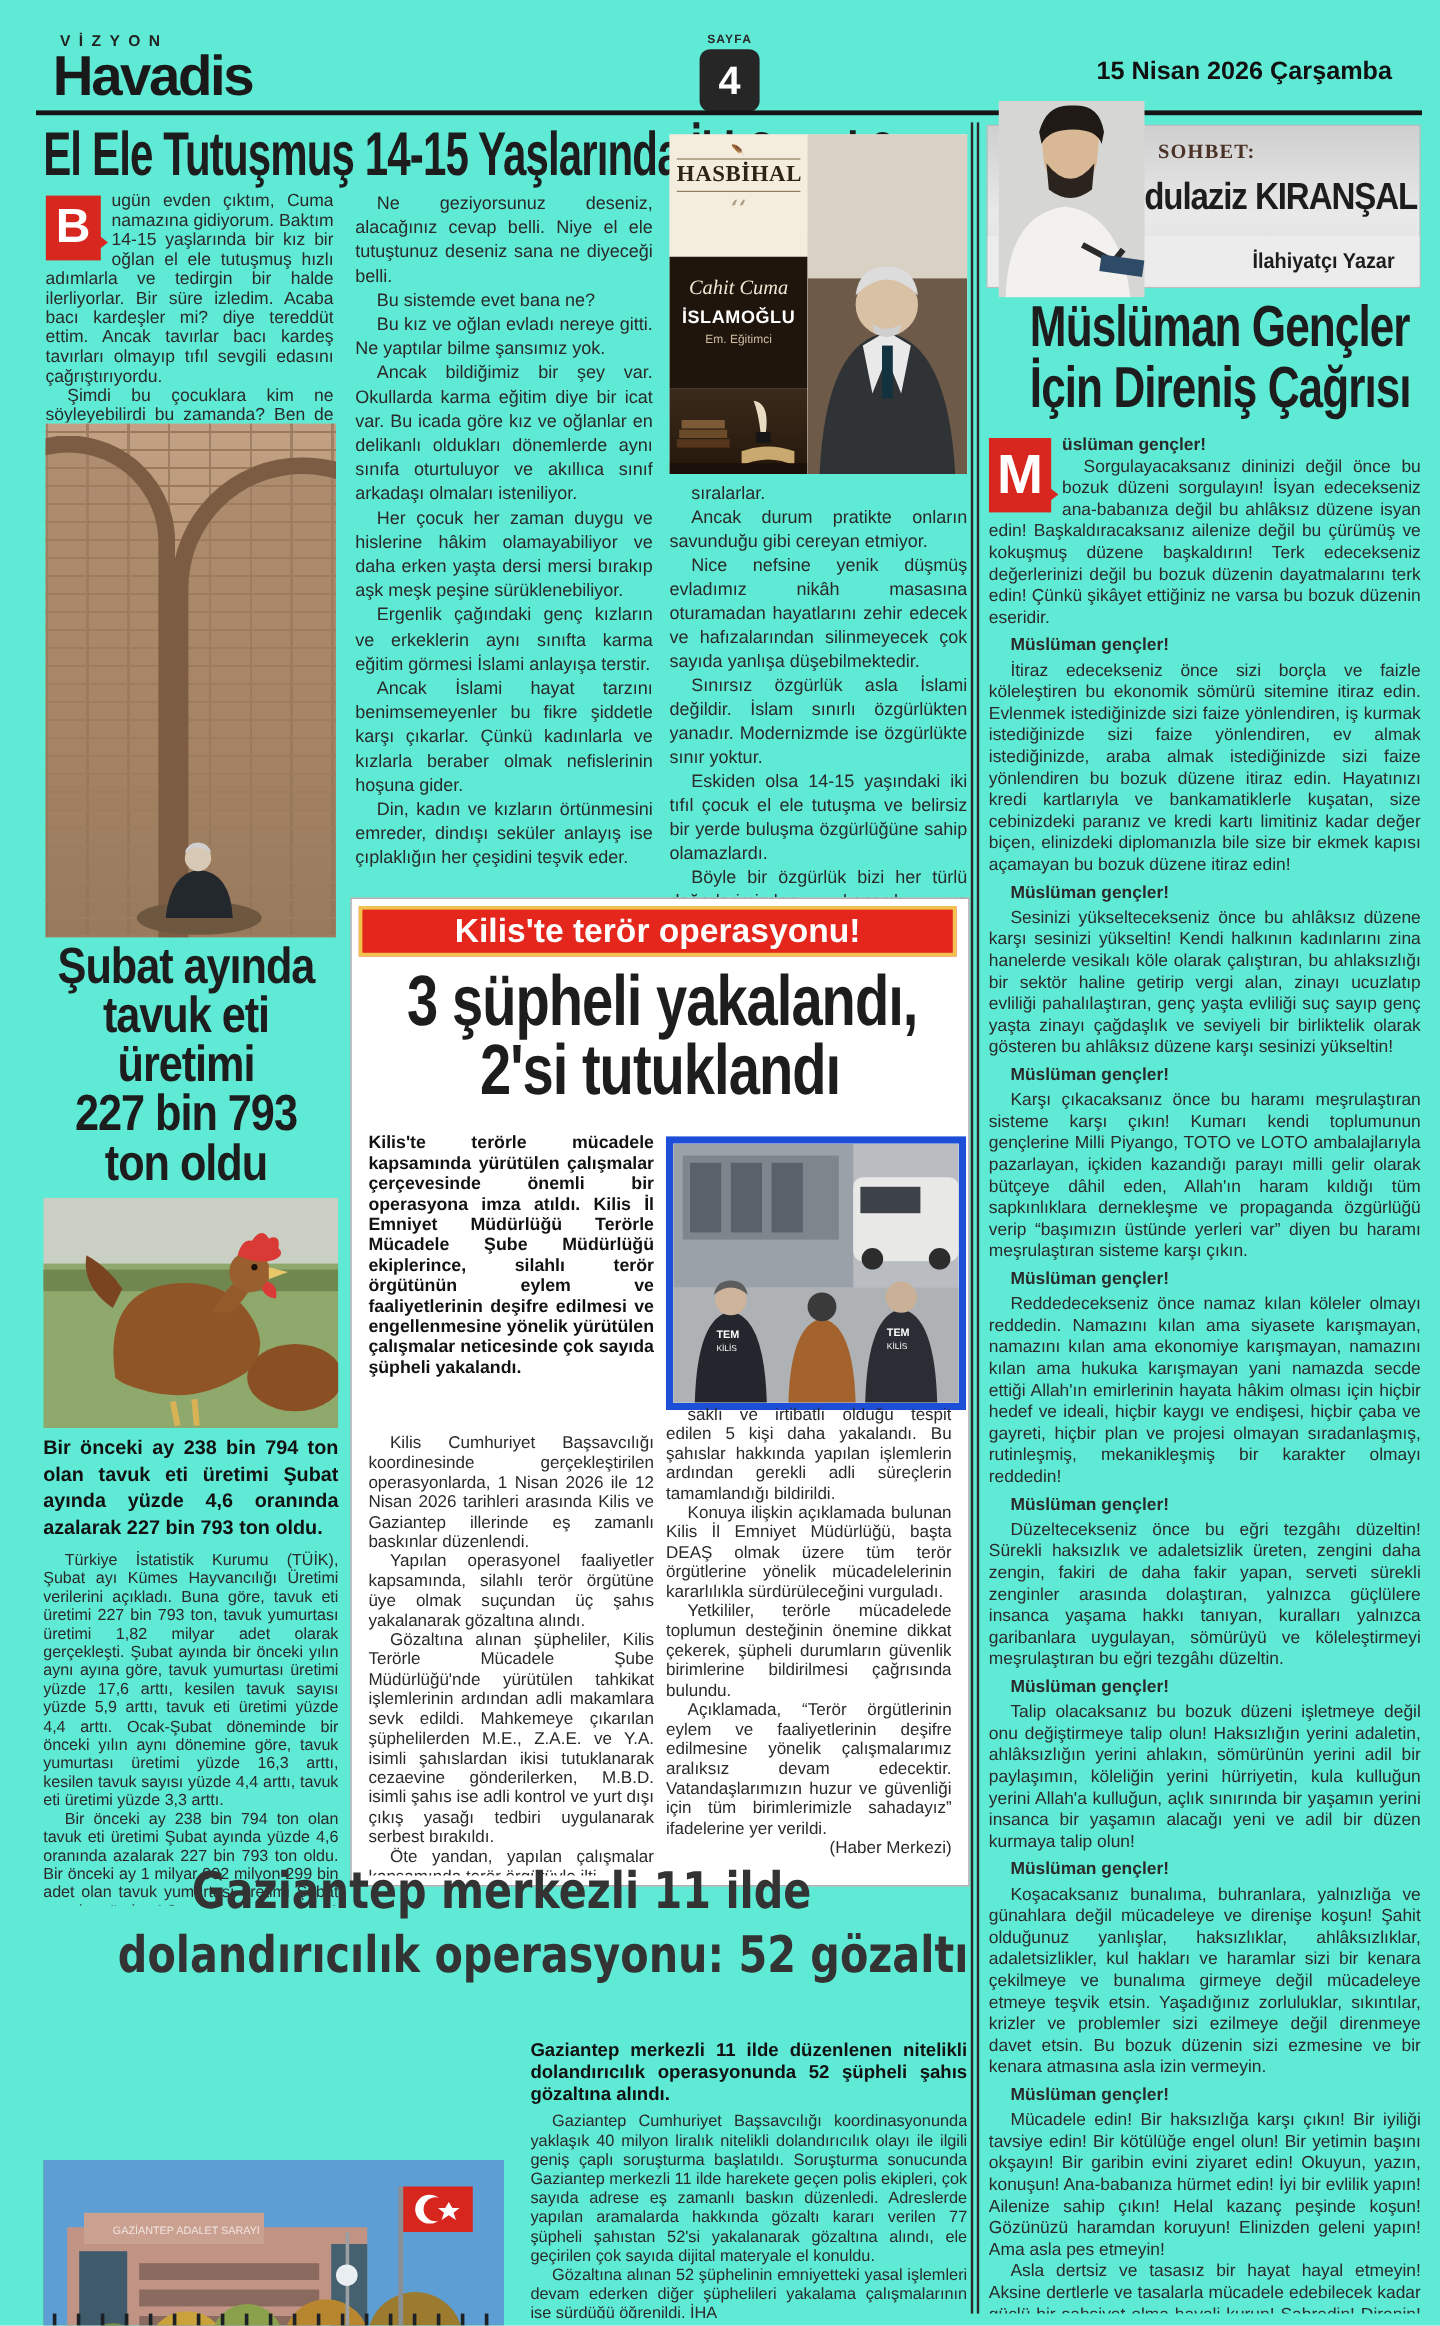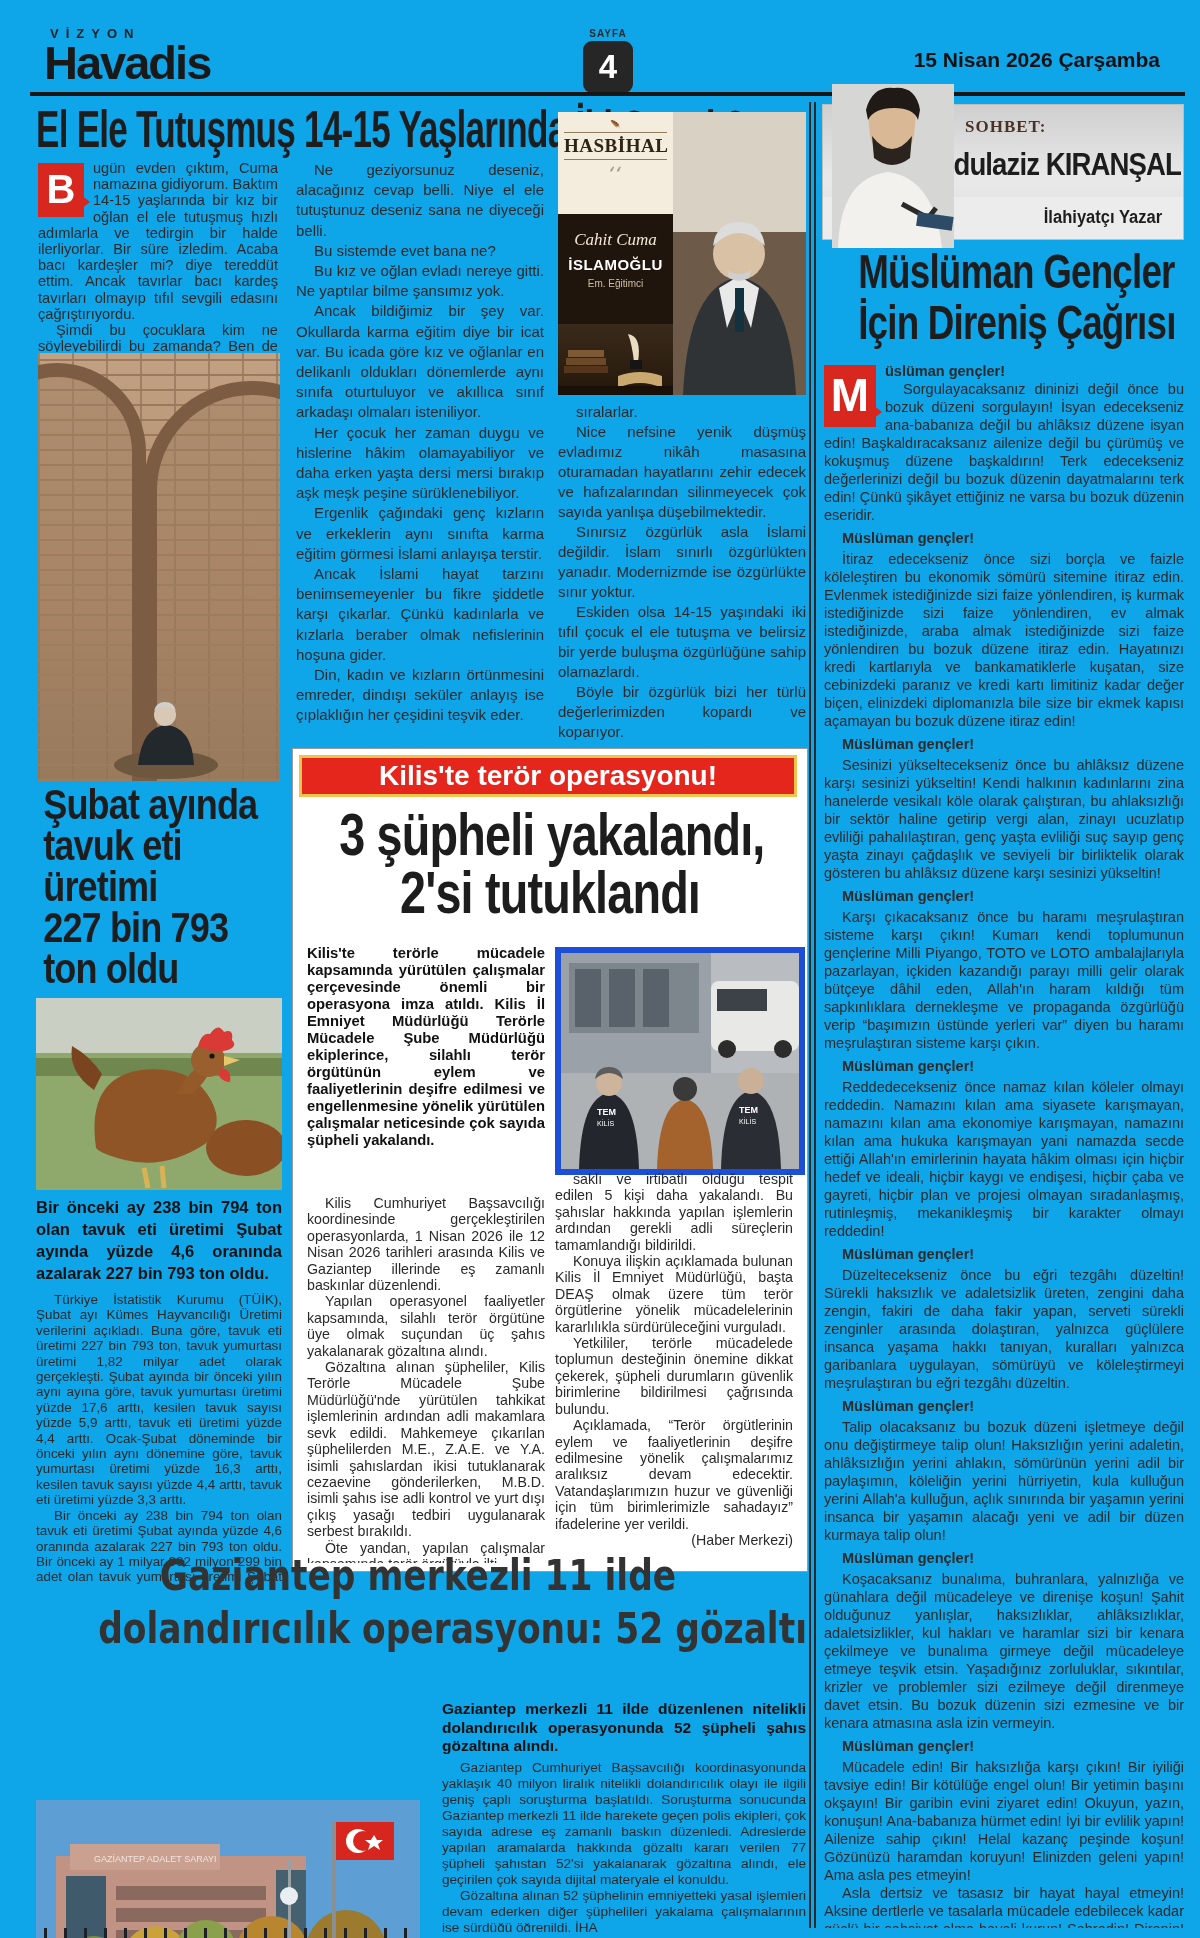--- a/index.html
+++ b/index.html
@@ -1,16 +1,16 @@
 <!DOCTYPE html>
 <html><head>
 <meta charset="utf-8">
 <style>
   html,body{margin:0;padding:0;background:#e9e9e9;}
-  #page{position:relative;width:1200px;height:1938px;background:#0ea5e9;
+  #page{position:relative;width:1200px;height:1938px;background:#5eead4;
         font-family:"Liberation Sans",sans-serif;color:#2a2a2a;overflow:hidden;margin:0 auto;}
   .abs{position:absolute;}
   
   .cond{font-weight:700;color:#1d1d1d;white-space:nowrap;letter-spacing:-1px;}
   
   .copy p{margin:0;text-align:justify;text-indent:18px;}
   .copy p.sub{font-weight:700;text-align:left;margin:5px 0 3px 0;}
   .copy p.sig{text-align:right;text-indent:0;}
   
   .dc{float:left;width:46px;height:54px;background:#d7271e;color:#fff;font-weight:700;
@@ -120,28 +120,29 @@
         <circle cx="66" cy="142" r="26" fill="#d9c1a5"></circle>
         <path d="M40 134 q26 -26 52 0 q-3 -24 -26 -24 q-23 0 -26 24z" fill="#dcdcdc"></path>
         <path d="M54 158 q12 8 24 0 l-2 8 q-10 6 -20 0z" fill="#cfcfcf"></path>
       </svg>
     </div>
   </div>
 
   <div class="abs copy" style="left:558px;top:402px;width:248px;height:346px;font-size:15px;line-height:20px;overflow:hidden;">
     <div>
         <p>sıralarlar.</p>
+        <p>Ancak durum pratikte onların savunduğu gibi cereyan etmiyor.</p>
         <p>Nice nefsine yenik düşmüş evladımız nikâh masasına oturamadan hayatlarını zehir edecek ve hafızalarından silinmeyecek çok sayıda yanlışa düşebilmektedir.</p>
         <p>Sınırsız özgürlük asla İslami değildir. İslam sınırlı özgürlükten yanadır. Modernizmde ise özgürlükte sınır yoktur.</p>
         <p>Eskiden olsa 14-15 yaşındaki iki tıfıl çocuk el ele tutuşma ve belirsiz bir yerde buluşma özgürlüğüne sahip olamazlardı.</p>
         <p>Böyle bir özgürlük bizi her türlü değerlerimizden kopardı ve koparıyor.</p>
       </div>
   </div>
 
-  <div class="abs" style="left:28px;top:784px;width:254px;">
+  <div class="abs" style="left:28px;top:784px;width:254px;text-align:center;">
     <div class="cond" style="font-size:41px;line-height:41px;transform:scale(0.88,1.03);transform-origin:center top;">Şubat ayında</div>
     <div class="cond" style="font-size:41px;line-height:41px;transform:scale(0.88,1.03);transform-origin:center top;">tavuk eti</div>
     <div class="cond" style="font-size:41px;line-height:41px;transform:scale(0.88,1.03);transform-origin:center top;">üretimi</div>
     <div class="cond" style="font-size:41px;line-height:41px;transform:scale(0.88,1.03);transform-origin:center top;">227 bin 793</div>
     <div class="cond" style="font-size:41px;line-height:41px;transform:scale(0.88,1.03);transform-origin:center top;">ton oldu</div>
   </div>
 
   <div class="abs photo" style="left:36px;top:998px;width:246px;height:192px;">
     <svg width="246" height="192" viewBox="0 0 246 192">
       <rect width="246" height="60" fill="#c9cfc3"></rect>

